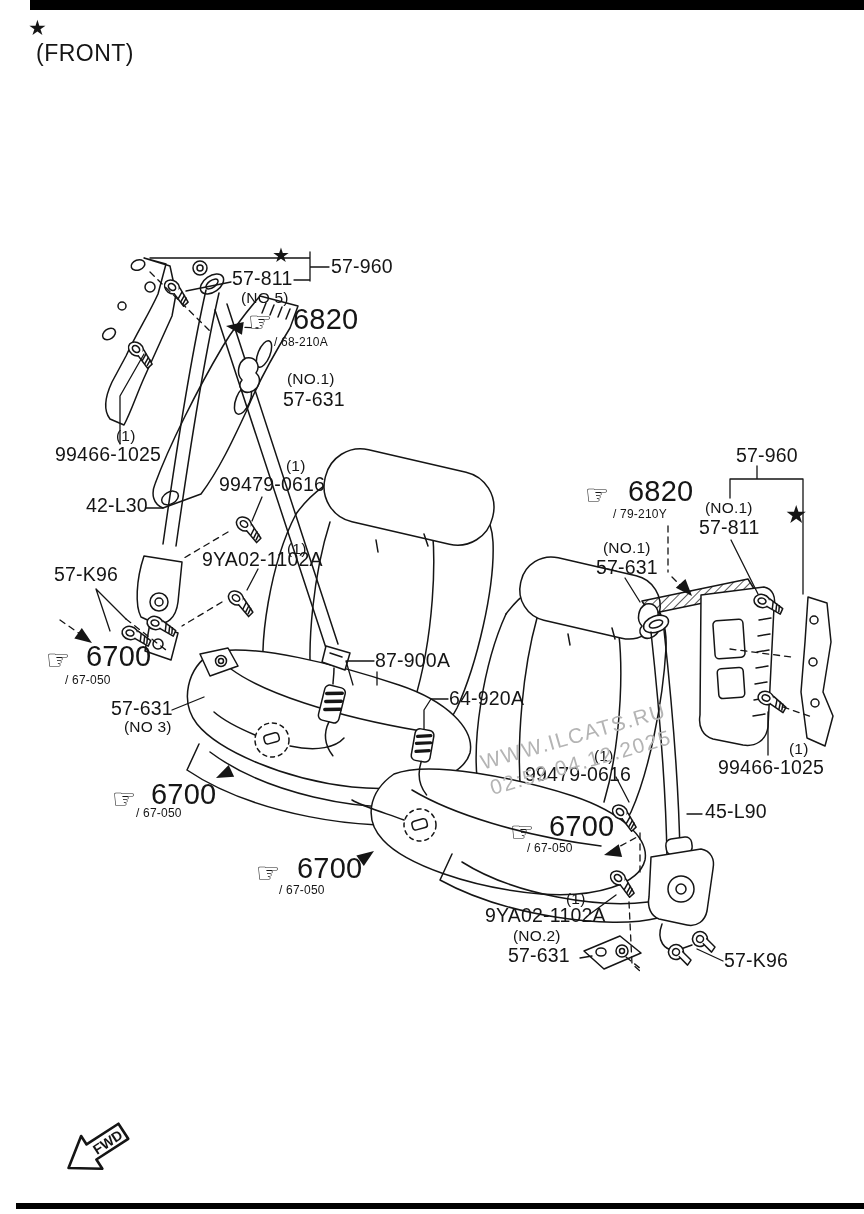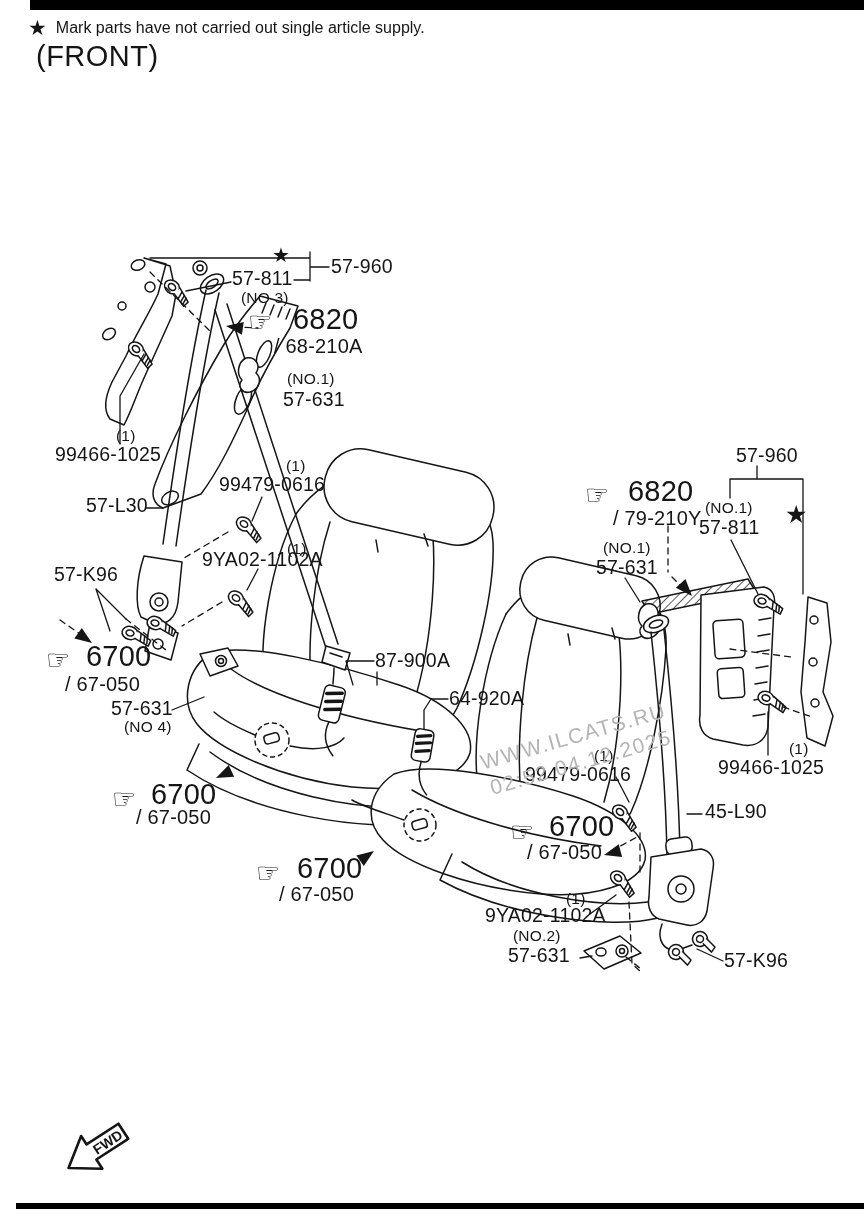--- a/index.html
+++ b/index.html
@@ -5,43 +5,42 @@
   html,body{margin:0;padding:0;background:#fff;}
   .cv{position:relative;width:864px;height:1214px;background:#fff;overflow:hidden;
       font-family:"Liberation Sans","DejaVu Sans",sans-serif;color:#151515;}
   .bar{position:absolute;background:#000;}
   .bar-top{left:30px;top:0;width:834px;height:10px;}
   .bar-bottom{left:16px;top:1203px;width:848px;height:6px;}
   .lbl{position:absolute;white-space:nowrap;line-height:1;letter-spacing:.2px;}
   .c19{font-size:19.5px;}
   .c29{font-size:29px;}
   .c15{font-size:15.5px;}
-  .c20{font-size:20px;}
+  .c20{font-size:12px;}
   .hand{font-size:27px;line-height:.9;}
   .star{font-size:20px;}
   .star-big{font-size:25px;}
   .note-row{position:absolute;left:28px;top:16px;font-size:16px;display:flex;align-items:center;gap:9px;}
   .note-row .star{font-size:21px;}
-  .front{position:absolute;left:36px;top:40px;font-size:29px;letter-spacing:.5px;}
+  .front{position:absolute;left:36px;top:40px;font-size:23px;letter-spacing:.5px;}
   .wm{position:absolute;left:462px;top:722px;width:230px;transform:rotate(-16deg);
       color:#b4b4b4;font-size:21px;letter-spacing:1.5px;line-height:1.3;text-align:center;}
   svg{position:absolute;left:0;top:0;}
   svg *{vector-effect:non-scaling-stroke;}
 </style>
 </head>
 <body>
 
 <div class="cv">
 
   <div class="bar bar-top"></div>
   <div class="bar bar-bottom"></div>
 
   <div class="note-row">
     <span class="star">★</span>
-    <span>Mark parts have not carried out single article supply.</span>
   </div>
   <div class="front">(FRONT)</div>
 
   <svg width="864" height="1214" viewBox="0 0 864 1214" fill="none" stroke="#151515" stroke-width="1.5" stroke-linecap="round" stroke-linejoin="round">
     <defs>
       <pattern id="hatch" width="6" height="6" patternUnits="userSpaceOnUse" patternTransform="rotate(45)">
         <line x1="0" y1="0" x2="0" y2="6" stroke="#151515" stroke-width="1.4"></line>
       </pattern>
       <g id="bolt">
         <ellipse cx="0" cy="0" rx="8" ry="6.5" fill="#fff"></ellipse>
@@ -248,50 +247,50 @@
       <use href="#arr" transform="translate(604,855) rotate(165)"></use>
     </g>
 
     <g transform="translate(62,1158) rotate(-33)">
       <path d="M0,12 L28,-8 L28,2 L66,2 L66,20 L28,20 L28,31 Z" fill="#fff" stroke-width="2.6"></path>
       <text x="31" y="16.5" font-size="14" font-weight="bold" fill="#151515" stroke="none">FWD</text>
     </g>
   </svg>
 
   <div class="lbl c19" style="left:232px;top:269px">57-811</div>
-  <div class="lbl c15" style="left:241px;top:290px">(NO 3)</div>
+  <div class="lbl c15" style="left:241px;top:290px">(NO 5)</div>
   <div class="lbl star" style="left:272px;top:245px">★</div>
   <div class="lbl c19" style="left:331px;top:257px">57-960</div>
 
   <div class="lbl hand" style="left:248px;top:310px">☞</div>
   <div class="lbl c29" style="left:293px;top:305px">6820</div>
   <div class="lbl c20" style="left:274px;top:336px">/ 68-210A</div>
 
   <div class="lbl c15" style="left:287px;top:371px">(NO.1)</div>
   <div class="lbl c19" style="left:283px;top:390px">57-631</div>
 
   <div class="lbl c15" style="left:116px;top:428px">(1)</div>
   <div class="lbl c19" style="left:55px;top:445px">99466-1025</div>
 
-  <div class="lbl c19" style="left:86px;top:496px">57-L30</div>
+  <div class="lbl c19" style="left:86px;top:496px">42-L30</div>
 
   <div class="lbl c15" style="left:286px;top:458px">(1)</div>
   <div class="lbl c19" style="left:219px;top:475px">99479-0616</div>
 
   <div class="lbl c15" style="left:287px;top:541px">(1)</div>
   <div class="lbl c19" style="left:202px;top:550px">9YA02-1102A</div>
 
   <div class="lbl c19" style="left:54px;top:565px">57-K96</div>
 
   <div class="lbl hand" style="left:46px;top:648px">☞</div>
   <div class="lbl c29" style="left:86px;top:642px">6700</div>
   <div class="lbl c20" style="left:65px;top:674px">/ 67-050</div>
 
   <div class="lbl c19" style="left:111px;top:699px">57-631</div>
-  <div class="lbl c15" style="left:124px;top:719px">(NO 4)</div>
+  <div class="lbl c15" style="left:124px;top:719px">(NO 3)</div>
 
   <div class="lbl c19" style="left:375px;top:651px">87-900A</div>
   <div class="lbl c19" style="left:449px;top:689px">64-920A</div>
 
   <div class="lbl c19" style="left:736px;top:446px">57-960</div>
   <div class="lbl c15" style="left:705px;top:500px">(NO.1)</div>
   <div class="lbl c19" style="left:699px;top:518px">57-811</div>
   <div class="lbl star-big" style="left:785px;top:502px">★</div>
 
   <div class="lbl hand" style="left:585px;top:483px">☞</div>

